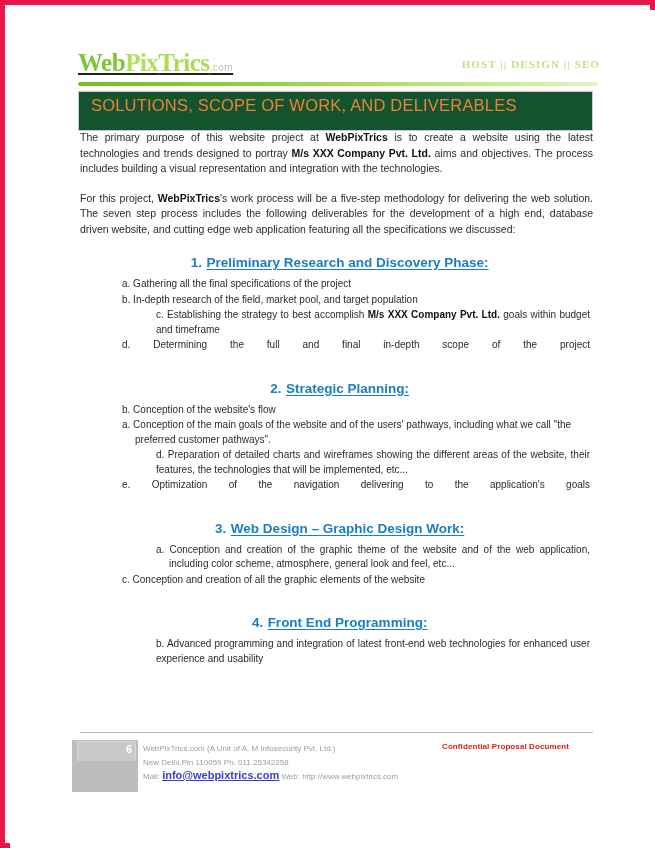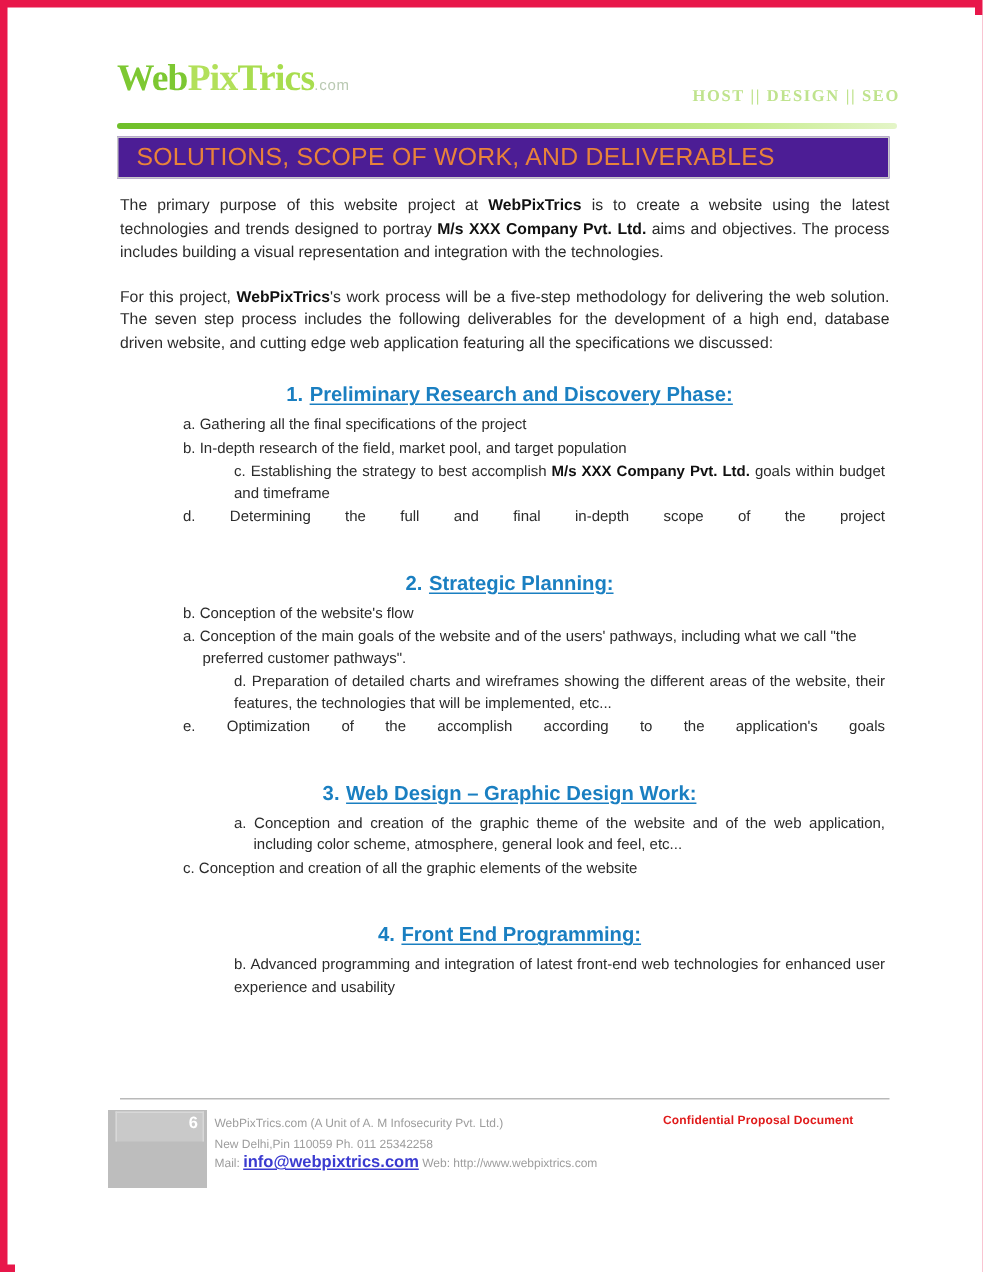--- a/index.html
+++ b/index.html
@@ -34,27 +34,28 @@
   
   .header {
     position: absolute;
     left: 0; top: 0;
     width: 645px;
     height: 68px;
   }
   .logo {
     position: absolute;
     left: 68px;
-    top: 30px;
+    top: 40px;
     font-family: "Liberation Serif", serif;
     font-weight: bold;
     font-size: 25px;
     letter-spacing: -0.5px;
     white-space: nowrap;
     line-height: 1;
+    text-decoration: underline;
   }
   .logo .w { color: #7dc832; }
   .logo .p { color: #b2e05a; }
   .logo .t { color: #a8dd4f; }
   .logo .tld {
     color: #b9c9b2;
     font-family: "Liberation Sans", sans-serif;
     font-size: 10px;
     font-weight: normal;
     letter-spacing: 0.5px;
@@ -79,24 +80,24 @@
     background: linear-gradient(to right, #6fbf2a 0%, #8fd23f 35%, #c6ec8c 80%, #e4f5c8 100%);
     border-radius: 2px;
   }
 
   
   .titlebox {
     position: absolute;
     left: 68px;
     top: 81px;
     width: 515px;
-    height: 28px;
+    height: 40px;
     border: 1px solid #c9c9c9;
     box-sizing: border-box;
-    background: #4c1d95;
+    background: #14532d;
   }
   .titlebox span {
     display: block;
     padding-left: 12px;
     line-height: 26px;
     font-size: 16.5px;
     color: #e8833a;
     letter-spacing: 0.2px;
     white-space: nowrap;
   }
@@ -269,21 +270,21 @@
           <div class="item stretch">d. Determining the full and final in-depth scope of the project</div>
         </div>
       </div>
 
       <div class="section s2">
         <h2 class="sec-head"><span class="num">2.</span><span class="ul">Strategic Planning:</span></h2>
         <div class="sub">
           <div class="item">b. Conception of the website's flow</div>
           <div class="item hang">a. Conception of the main goals of the website and of the users' pathways, including what we call "the preferred customer pathways".</div>
           <div class="item justify">d. Preparation of detailed charts and wireframes showing the different areas of the website, their features, the technologies that will be implemented, etc...</div>
-          <div class="item stretch">e. Optimization of the accomplish according to the application's goals</div>
+          <div class="item stretch">e. Optimization of the navigation delivering to the application's goals</div>
         </div>
       </div>
 
       <div class="section s3">
         <h2 class="sec-head"><span class="num">3.</span><span class="ul">Web Design – Graphic Design Work:</span></h2>
         <div class="sub">
           <div class="item hang justify">a. Conception and creation of the graphic theme of the website and of the web application, including color scheme, atmosphere, general look and feel, etc...</div>
           <div class="item">c. Conception and creation of all the graphic elements of the website</div>
         </div>
       </div>

